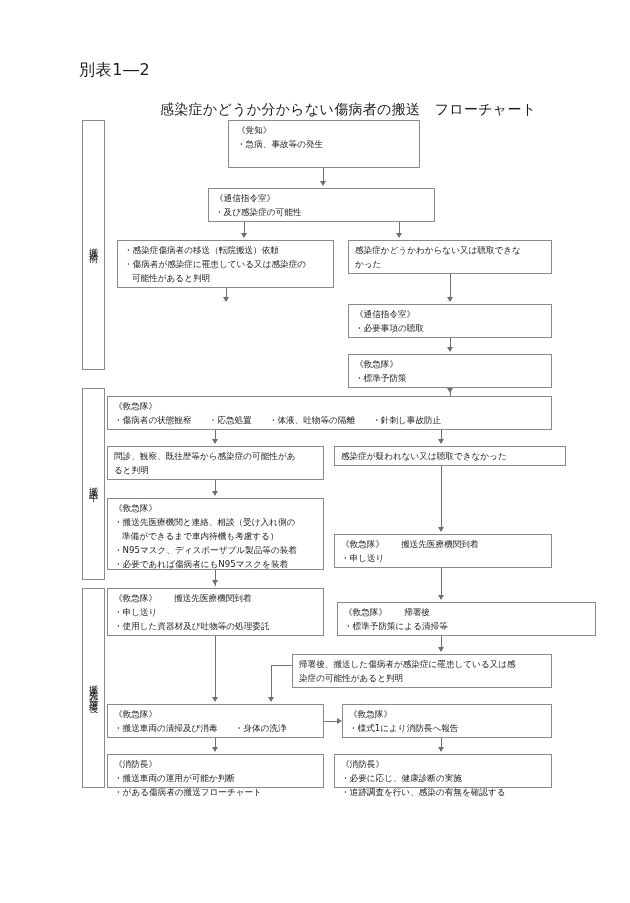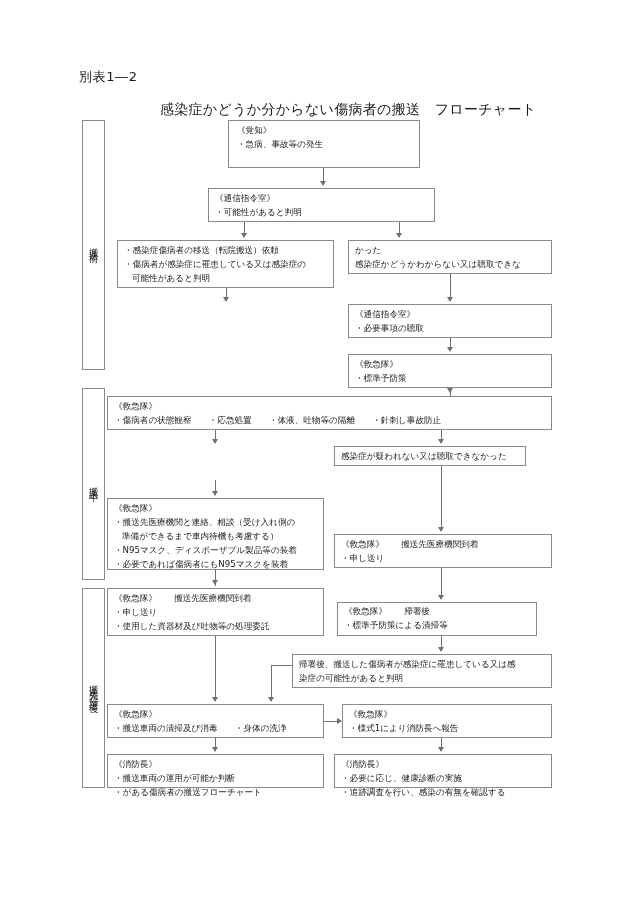--- a/index.html
+++ b/index.html
@@ -13,22 +13,22 @@
     position:relative;
     width:630px;
     height:903px;
     background:#ffffff;
     overflow:hidden;
   }
 
   
   .doc-no{
     position:absolute;
-    left:79px; top:68px;
-    font-size:13px;
+    left:79px; top:60px;
+    font-size:16px;
     letter-spacing:.6px;
     white-space:nowrap;
   }
   .doc-title{
     position:absolute;
     left:160px; top:101px;
     font-size:14px;
     letter-spacing:.3px;
     white-space:nowrap;
   }
@@ -109,37 +109,37 @@
   <div class="box" style="left:228px;top:120px;width:192px;height:48px;padding-left:8px;">
     <div class="ln">《覚知》</div>
     <div class="ln">・急病、事故等の発生</div>
   </div>
 
   <div class="vline" style="left:323px;top:168px;height:14px;"></div>
   <div class="arrow-d" style="left:320px;top:181px;"></div>
 
   <div class="box" style="left:208px;top:188px;width:227px;height:34px;">
     <div class="ln">《通信指令室》</div>
-    <div class="ln">・可能性があると判明</div>
+    <div class="ln">・及び感染症の可能性</div>
   </div>
 
   <div class="vline" style="left:244px;top:222px;height:12px;"></div>
   <div class="arrow-d" style="left:241px;top:233px;"></div>
   <div class="vline" style="left:399px;top:222px;height:12px;"></div>
   <div class="arrow-d" style="left:396px;top:233px;"></div>
 
   <div class="box" style="left:117px;top:240px;width:217px;height:48px;">
     <div class="ln">・感染症傷病者の移送（転院搬送）依頼</div>
     <div class="ln">・傷病者が感染症に罹患している又は感染症の</div>
     <div class="ln ind">可能性があると判明</div>
   </div>
 
   <div class="box" style="left:348px;top:240px;width:204px;height:34px;">
+    <div class="ln">感染症かどうかわからない又は聴取できな</div>
     <div class="ln">かった</div>
-    <div class="ln">感染症かどうかわからない又は聴取できな</div>
   </div>
 
   <div class="vline" style="left:226px;top:288px;height:10px;"></div>
   <div class="arrow-d" style="left:223px;top:297px;"></div>
 
   <div class="vline" style="left:450px;top:274px;height:24px;"></div>
   <div class="arrow-d" style="left:447px;top:297px;"></div>
 
 
   <div class="box" style="left:348px;top:304px;width:204px;height:34px;">
@@ -161,22 +161,26 @@
   <div class="box" style="left:107px;top:396px;width:445px;height:34px;">
     <div class="ln">《救急隊》</div>
     <div class="ln">・傷病者の状態観察　　・応急処置　　・体液、吐物等の隔離　　・針刺し事故防止</div>
   </div>
 
   <div class="vline" style="left:215px;top:430px;height:10px;"></div>
   <div class="arrow-d" style="left:212px;top:439px;"></div>
   <div class="vline" style="left:441px;top:430px;height:10px;"></div>
   <div class="arrow-d" style="left:438px;top:439px;"></div>
 
-
-  <div class="box" style="left:334px;top:446px;width:192px;height:20px;">
+  <div class="box" style="left:107px;top:446px;width:217px;height:34px;">
+    <div class="ln">問診、観察、既往歴等から感染症の可能性があ</div>
+    <div class="ln">ると判明</div>
+  </div>
+
+  <div class="box" style="left:334px;top:446px;width:232px;height:20px;">
     <div class="ln">感染症が疑われない又は聴取できなかった</div>
   </div>
 
   <div class="vline" style="left:215px;top:480px;height:12px;"></div>
   <div class="arrow-d" style="left:212px;top:491px;"></div>
 
   <div class="vline" style="left:441px;top:466px;height:62px;"></div>
   <div class="arrow-d" style="left:438px;top:527px;"></div>
 
   <div class="box" style="left:107px;top:498px;width:217px;height:72px;">
@@ -197,21 +201,21 @@
 
   <div class="vline" style="left:441px;top:568px;height:28px;"></div>
   <div class="arrow-d" style="left:438px;top:595px;"></div>
 
   <div class="box" style="left:107px;top:588px;width:217px;height:48px;">
     <div class="ln">《救急隊》　　搬送先医療機関到着</div>
     <div class="ln">・申し送り</div>
     <div class="ln">・使用した資器材及び吐物等の処理委託</div>
   </div>
 
-  <div class="box" style="left:337px;top:602px;width:200px;height:34px;font-family:Liberation Mono, monospace;">
+  <div class="box" style="left:337px;top:602px;width:259px;height:34px;">
     <div class="ln">《救急隊》　　帰署後</div>
     <div class="ln">・標準予防策による清掃等</div>
   </div>
 
   <div class="vline" style="left:441px;top:636px;height:12px;"></div>
   <div class="arrow-d" style="left:438px;top:647px;"></div>
 
   <div class="box" style="left:292px;top:654px;width:260px;height:34px;">
     <div class="ln">帰署後、搬送した傷病者が感染症に罹患している又は感</div>
     <div class="ln">染症の可能性があると判明</div>

